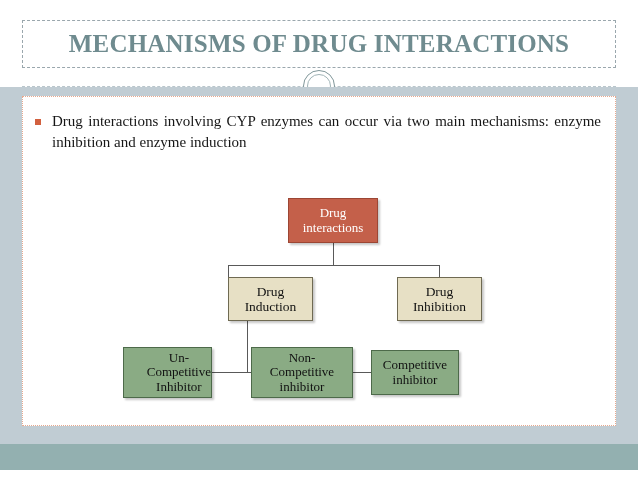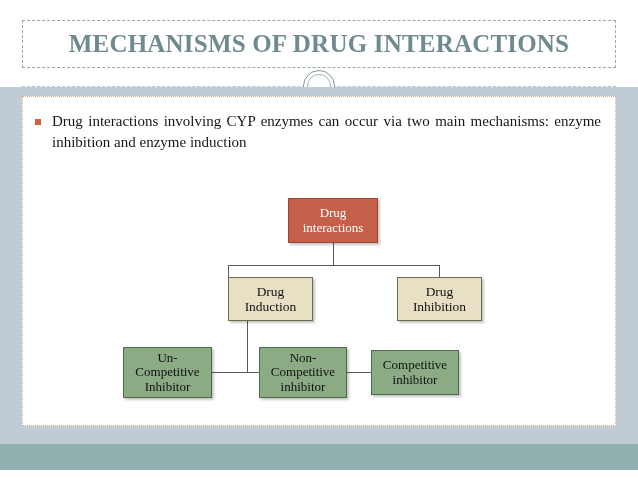--- a/index.html
+++ b/index.html
@@ -239,25 +239,25 @@
       </div>
 
       <div class="node node-mid" style="left:374px; top:180px; width:85px; height:44px;">
         <span><span>Drug</span><br><span>Inhibition</span></span>
       </div>
 
       <div class="conn v" style="left:224px; top:224px; height:51px;"></div>
 
       <div class="conn h" style="left:188px; top:275px; width:175px;"></div>
 
-      <div class="node node-leaf" style="left:100px; top:250px; width:89px; height:51px;">
+      <div class="node node-leaf" style="left:100px; top:250px; width:89px; height:51px;justify-content:flex-end;">
         <span><span>Un-</span><br><span>Competitive</span><br><span>Inhibitor</span></span>
       </div>
 
-      <div class="node node-leaf" style="left:228px; top:250px; width:88px; height:51px;margin-left:8px;">
+      <div class="node node-leaf" style="left:228px; top:250px; width:102px; height:51px;">
         <span><span>Non-</span><br><span>Competitive</span><br><span>inhibitor</span></span>
       </div>
 
       <div class="node node-leaf" style="left:348px; top:253px; width:88px; height:45px;">
         <span><span>Competitive</span><br><span>inhibitor</span></span>
       </div>
 
     </div>
   </div>
 

